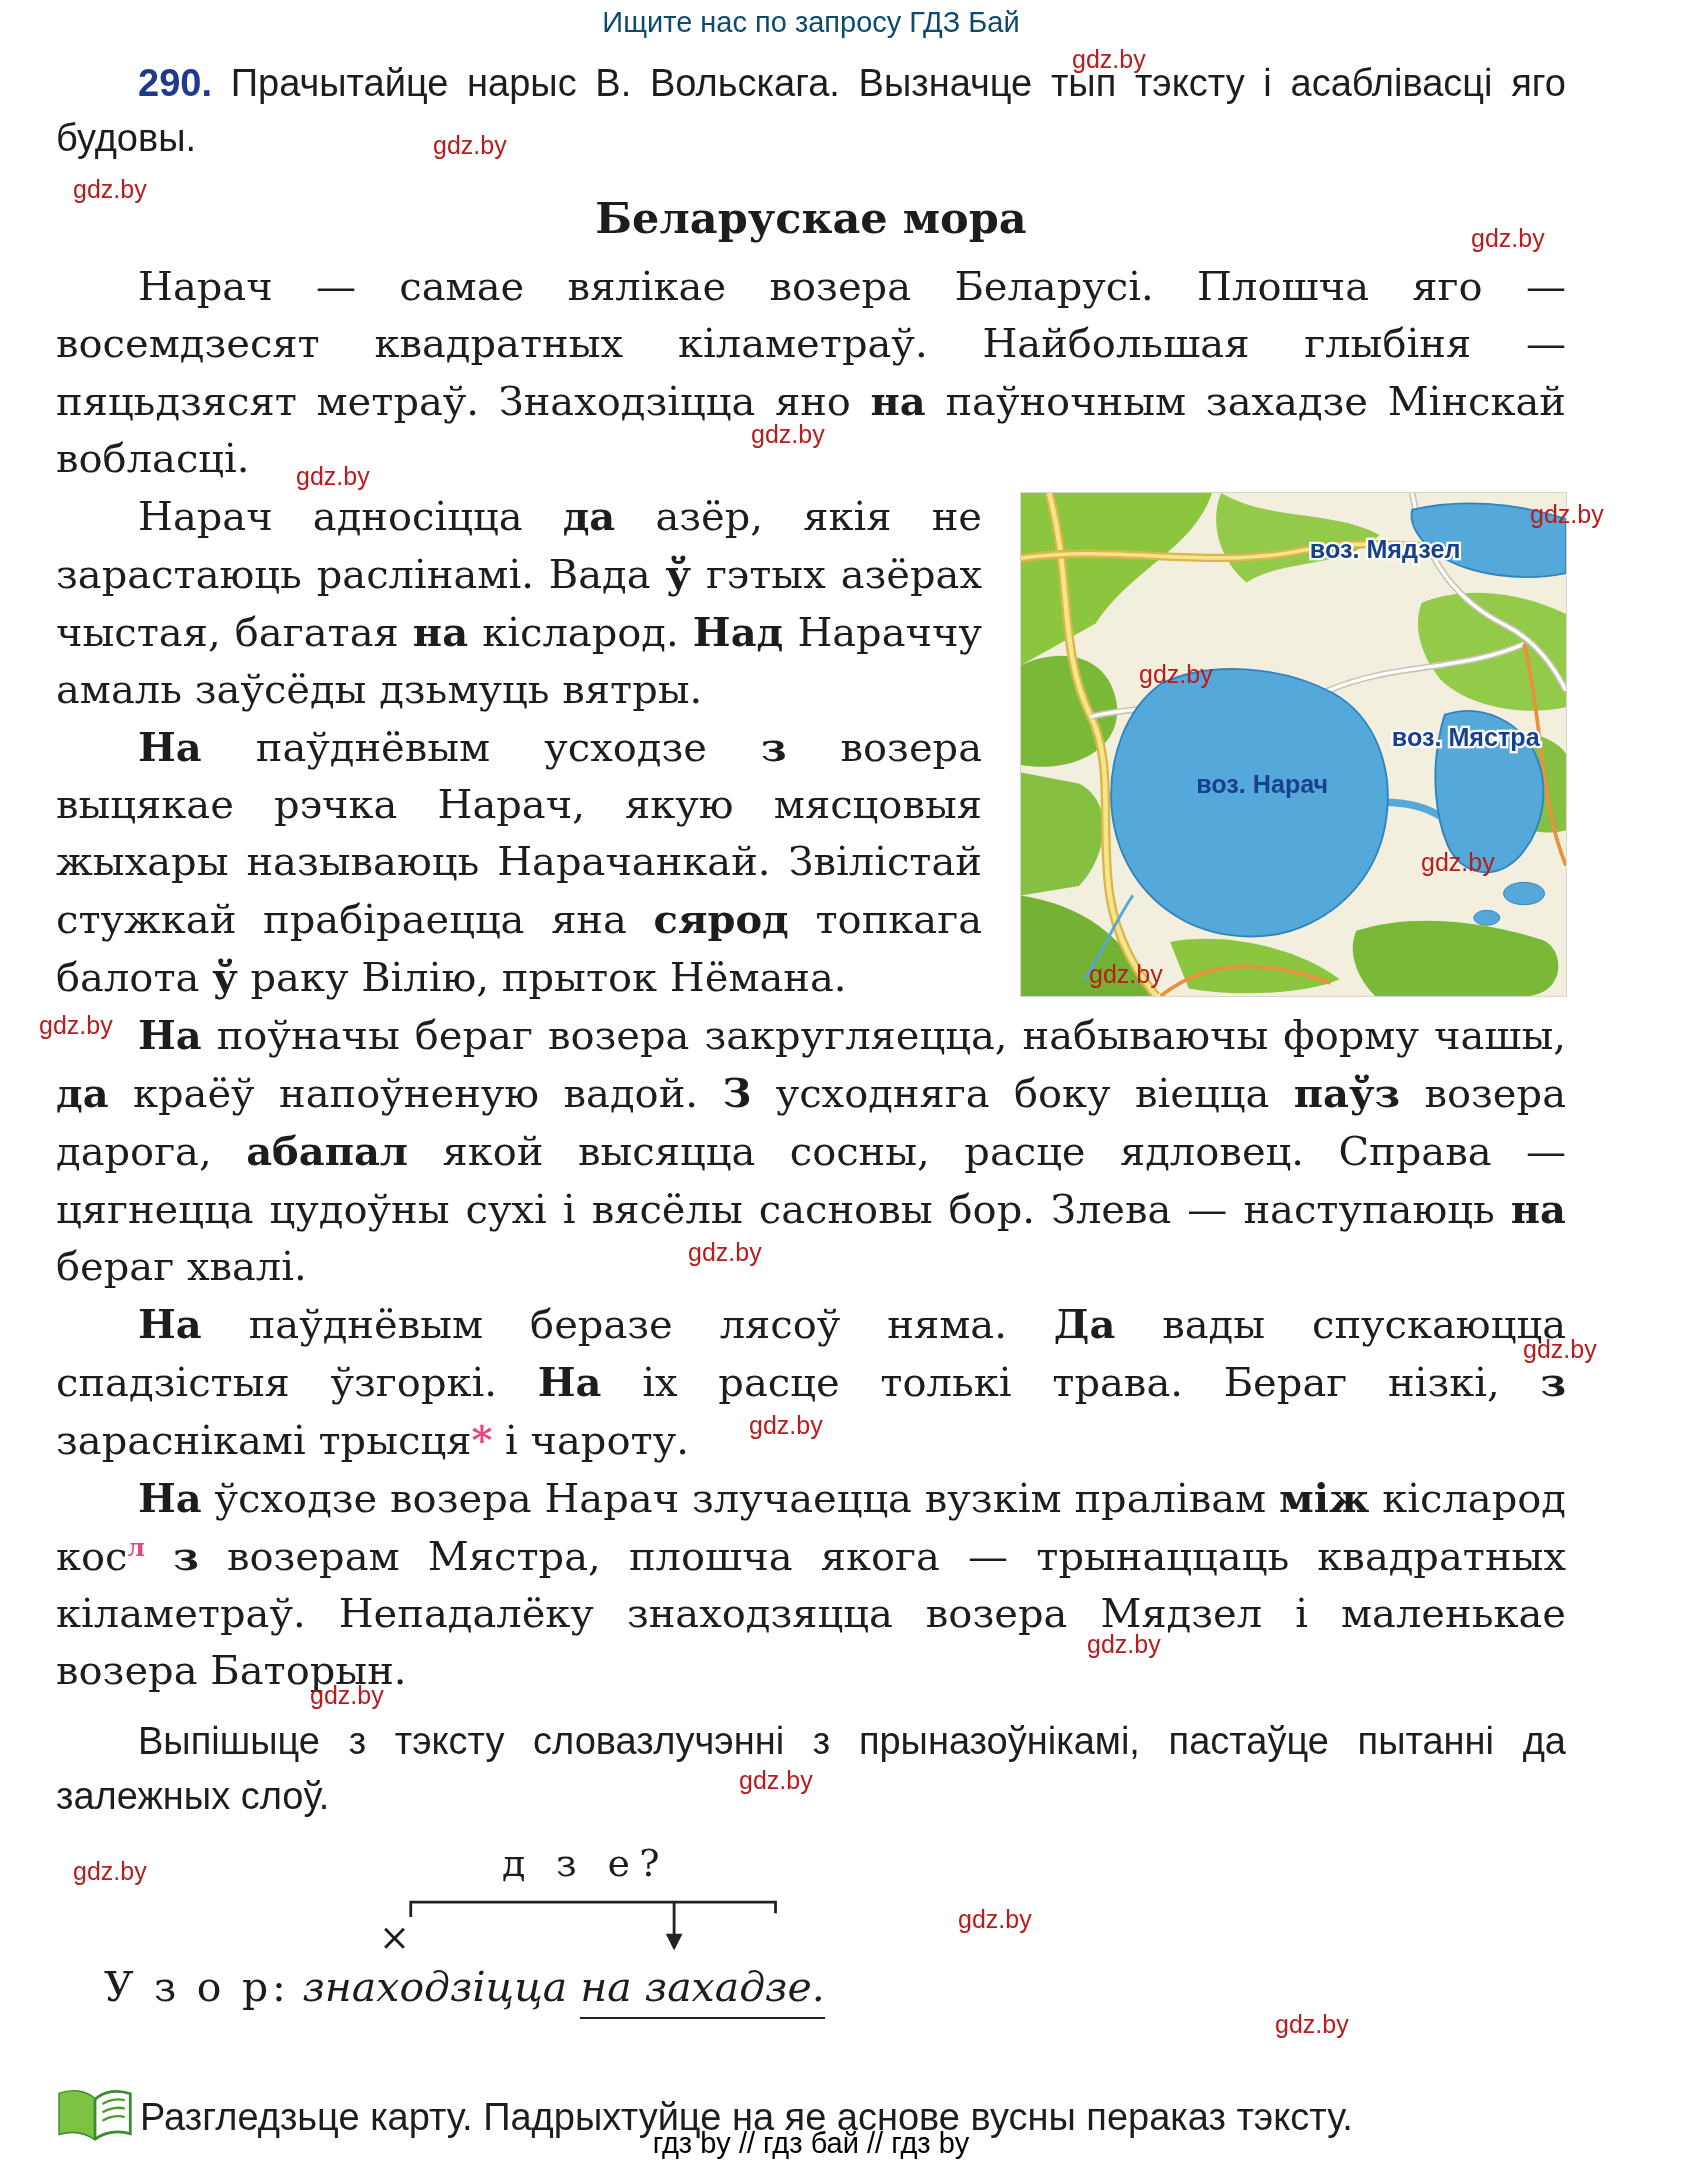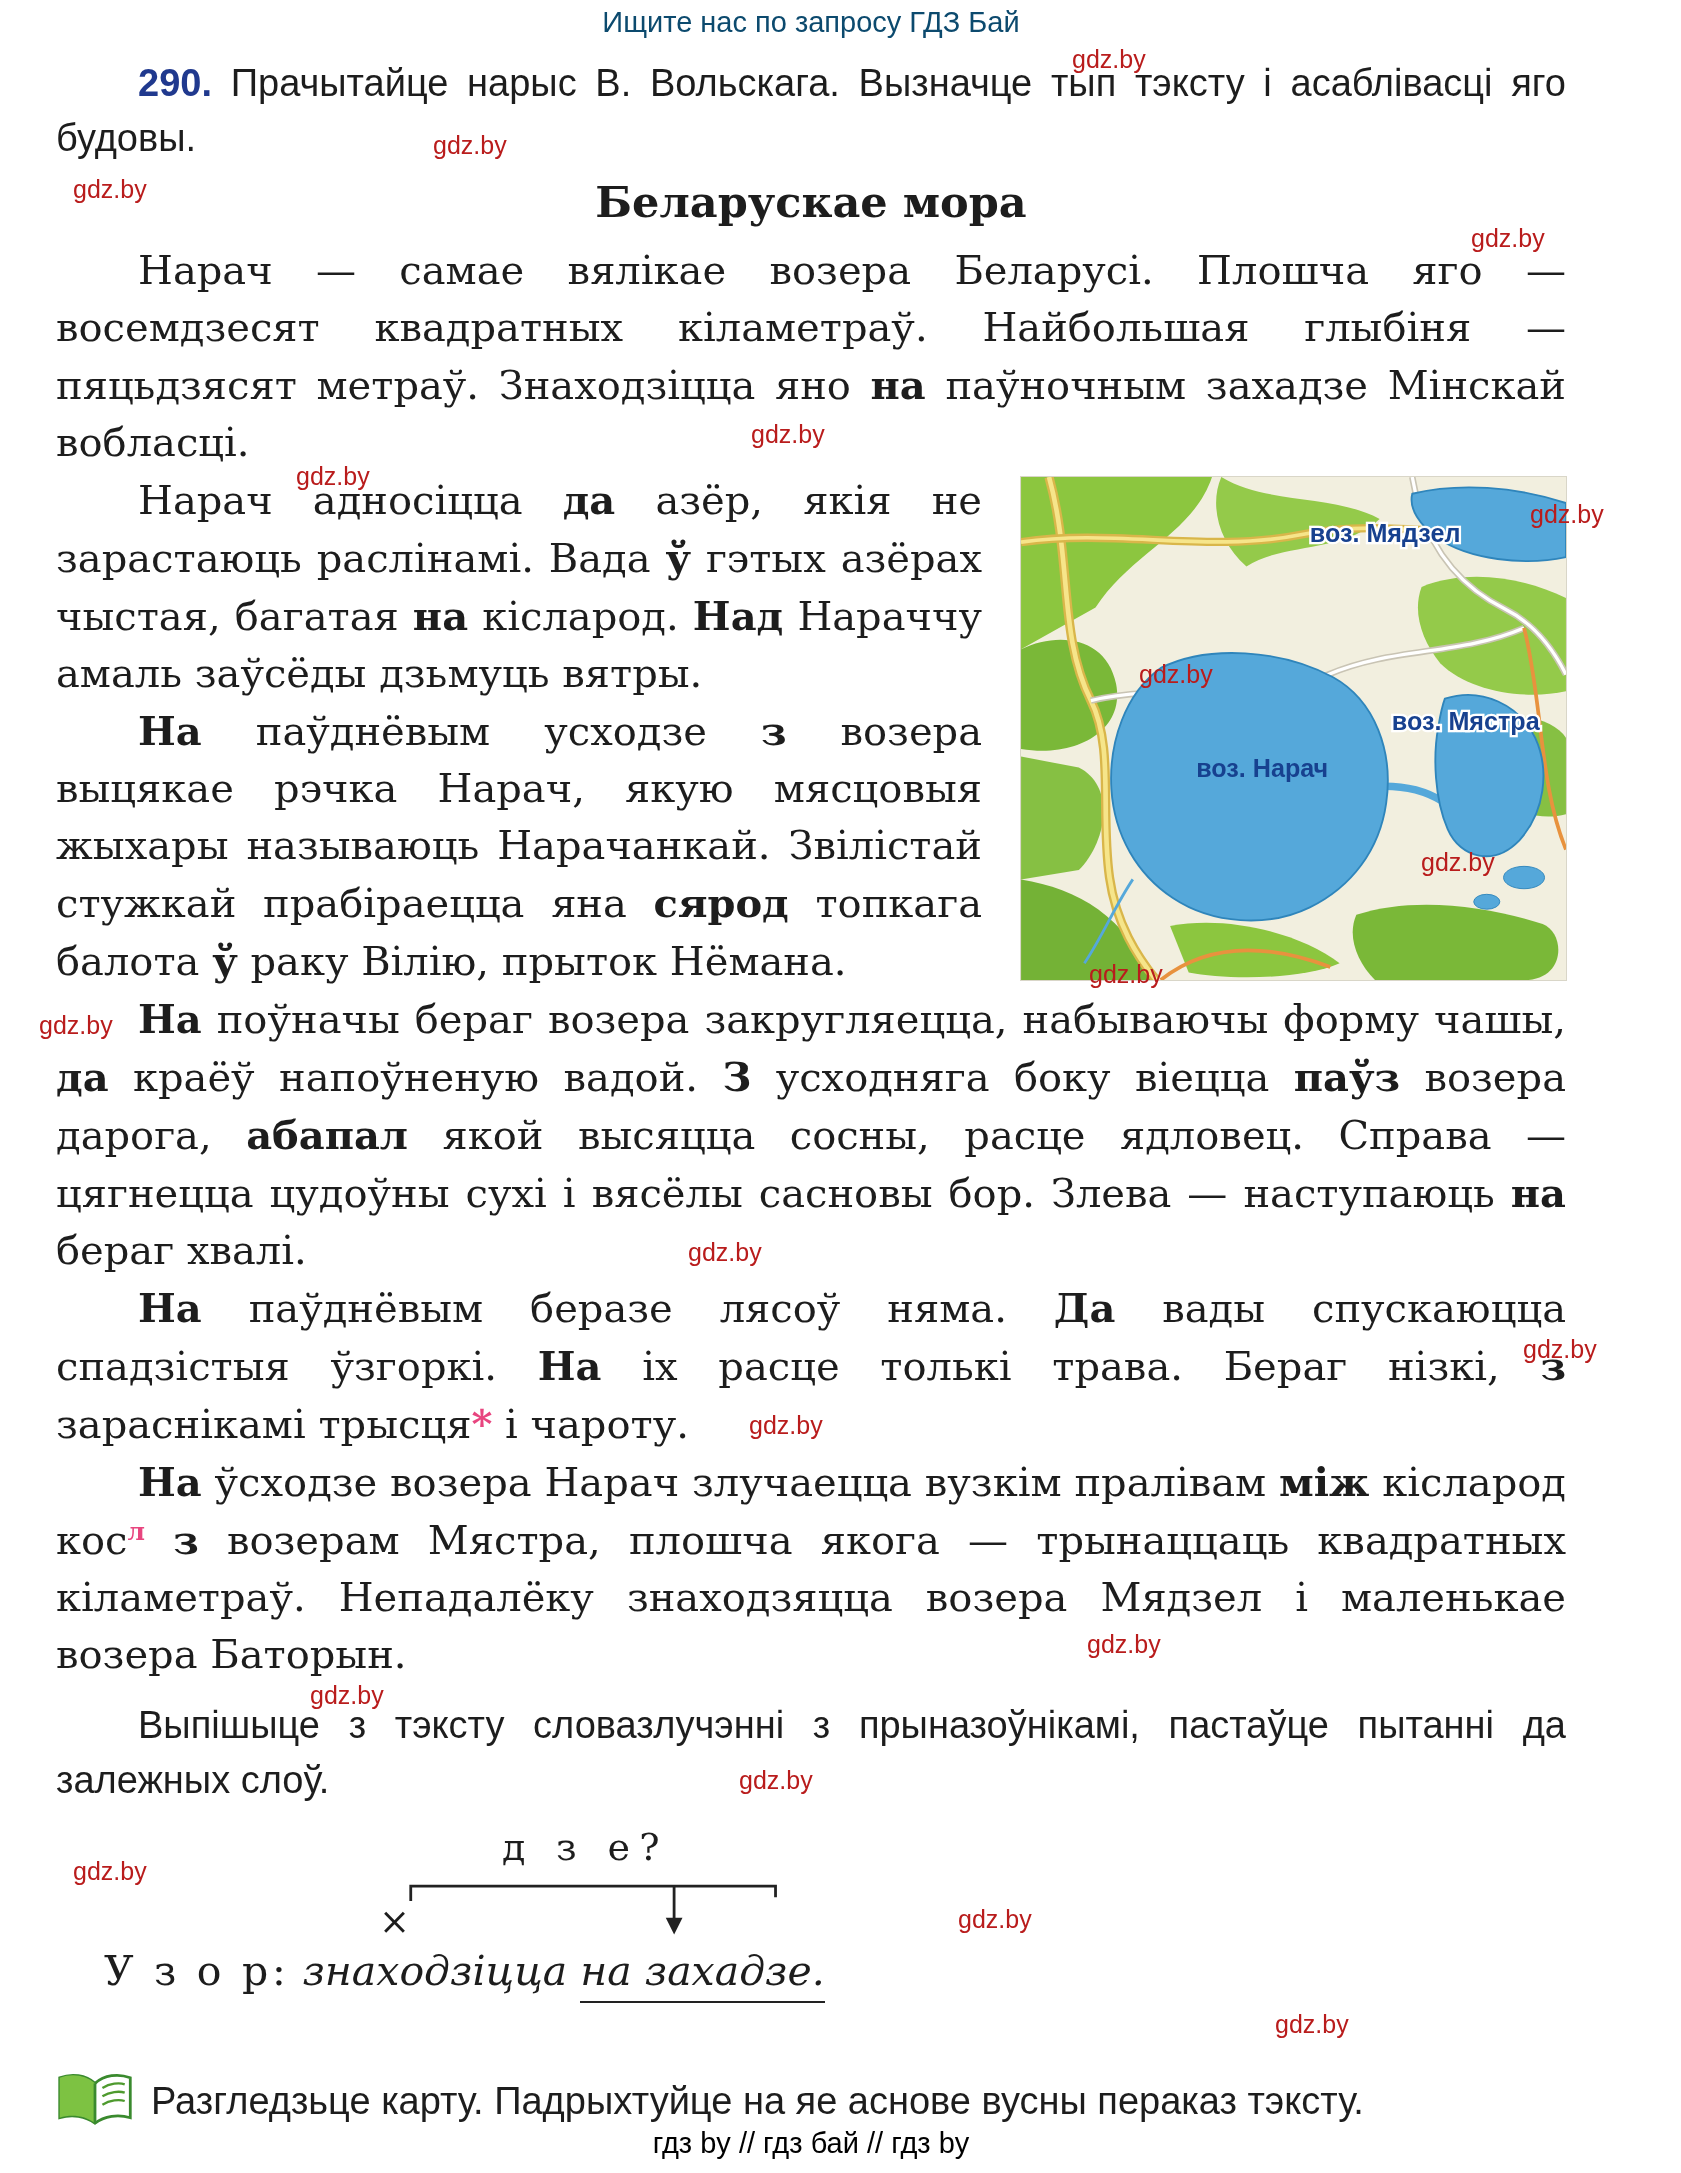--- a/index.html
+++ b/index.html
@@ -8,21 +8,21 @@
 
   .promo { position:absolute; top:5.6px; left:56px; width:1510px; text-align:center;
            font-family:Liberation Sans, sans-serif; font-size:29px; color:#0c4a6e; }
 
   .content { position:absolute; left:56px; top:56px; width:1510px; }
 
   .task-p { font-family:"Liberation Sans", sans-serif; font-size:38px; line-height:55px;
             text-align:justify; text-indent:82px; }
   .num { font-weight:bold; color:#20398e; }
 
-  .title { text-align:center; font-size:43px; font-weight:bold; margin:11px 0 15px; }
+  .title { text-align:center; font-size:43px; font-weight:bold; margin:27px 0 15px; }
 
   .body-p { font-size:40px; line-height:57px; text-align:justify; text-indent:82px; }
   .clear-map { clear:right; }
 
   .b { font-weight:bold; }
   .it { font-style:italic; }
   .pink { color:#e8457f; font-weight:bold; }
   sup { font-size:0.62em; vertical-align:super; line-height:0; }
 
   .map-float { float:right; width:545px; height:503px; margin:5.6px 0 9.3px 39px;
@@ -32,21 +32,21 @@
   .task2 { margin-top:15px; }
 
   .diagram { position:relative; margin-top:17px; height:203px; }
   .q-word { margin-left:446px; font-size:38px; letter-spacing:9.3px; }
   .arrow-svg { display:block; margin-left:343px; margin-top:3.7px; }
   .x-mark { position:absolute; left:323px; top:75px; font-size:37px; }
   .uzor-line { margin-left:48px; margin-top:7.5px; font-size:41px; }
   .uzor-label { letter-spacing:3.7px; }
   .ubrack { border-bottom:2.8px solid #222; padding-bottom:5.6px; }
 
-  .book-row { display:flex; align-items:center; gap:17px; margin-top:43px;
+  .book-row { display:flex; align-items:center; gap:6px; margin-top:43px;
               font-family:"Liberation Sans", sans-serif; font-size:38px; }
   .book-row svg { flex:0 0 auto; }
 
   .footer { position:absolute; left:56px; width:1510px; top:2127px; text-align:center;
             font-family:"Liberation Sans", sans-serif; font-size:29px; color:#000000; }
 
   .wm { position:absolute; font-family:"Liberation Sans", sans-serif; font-size:25px;
         color:#b91c1c; z-index:6; white-space:nowrap; }
 
   .map-label { font-family:"Liberation Sans", sans-serif; font-weight:bold; }

